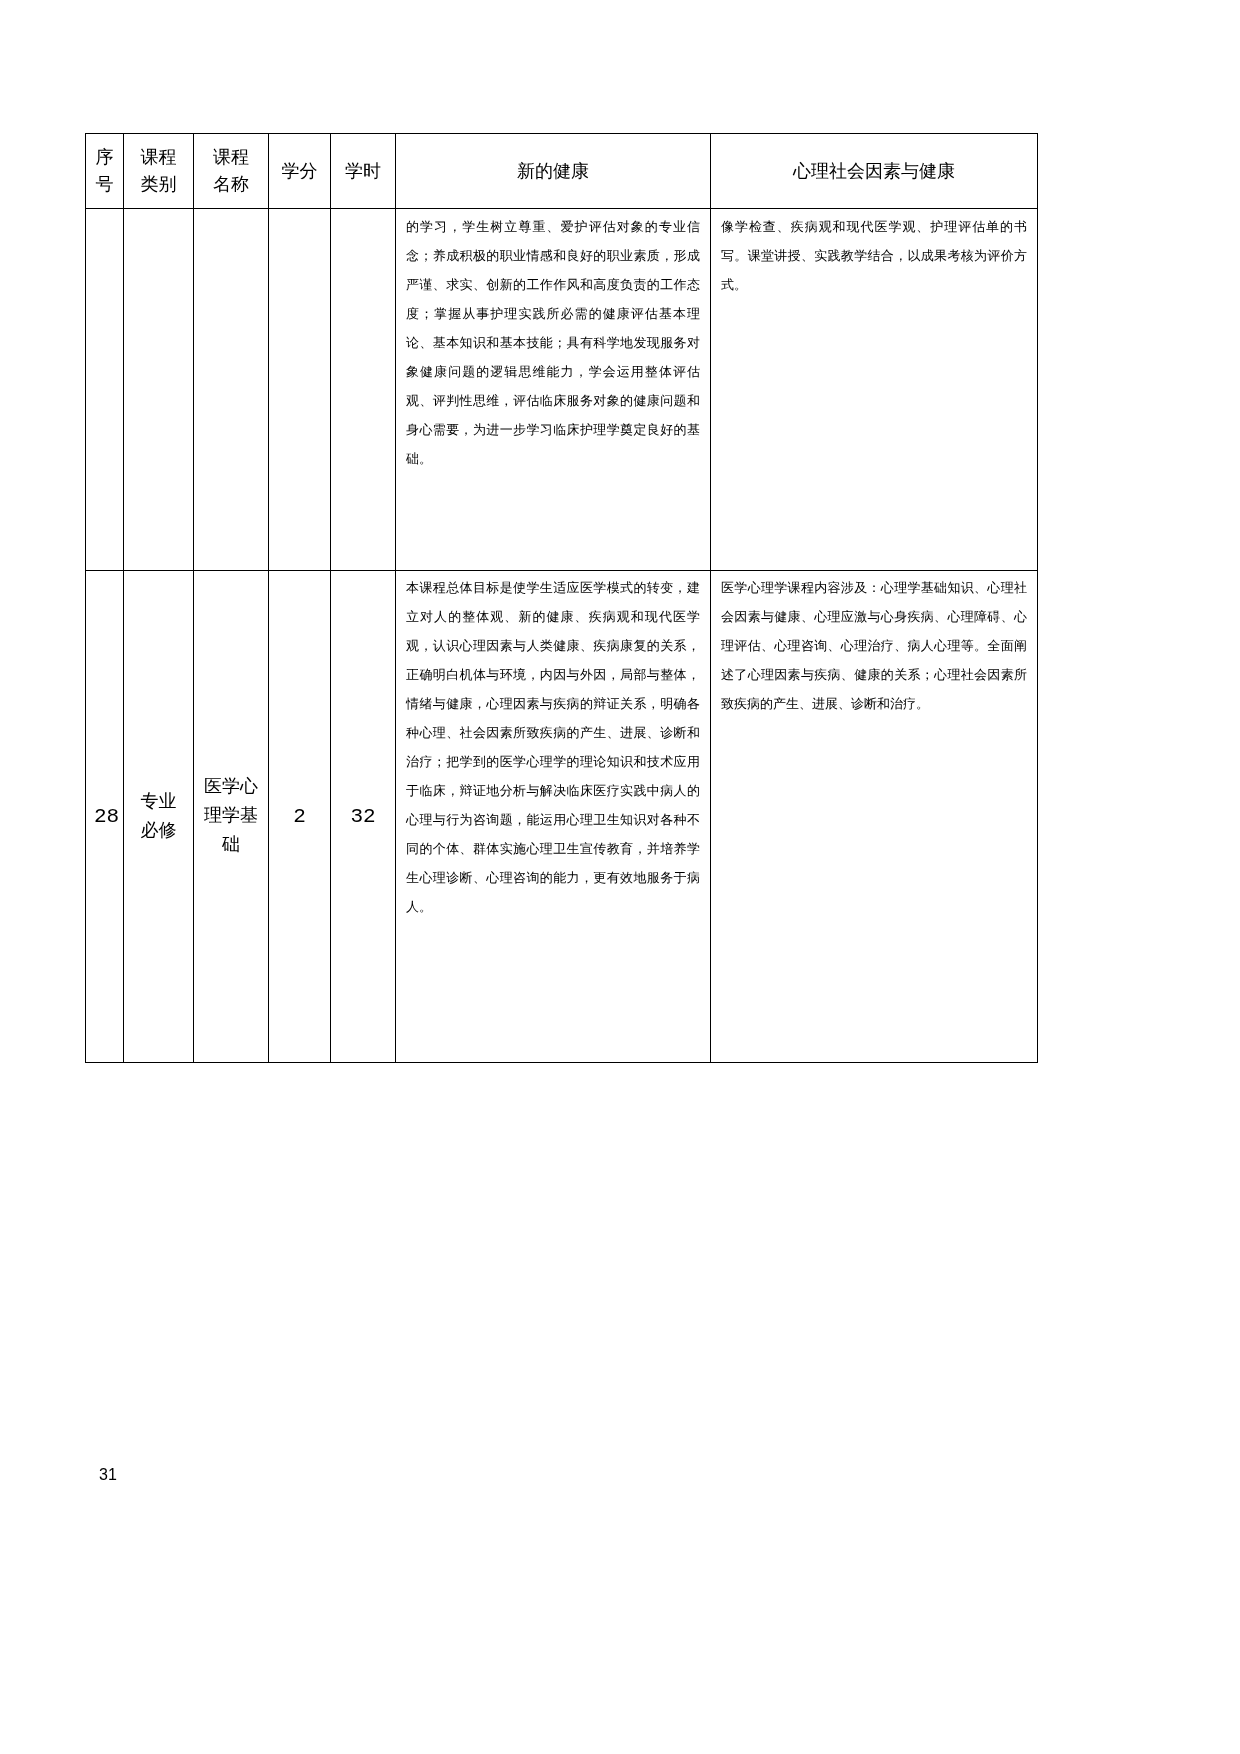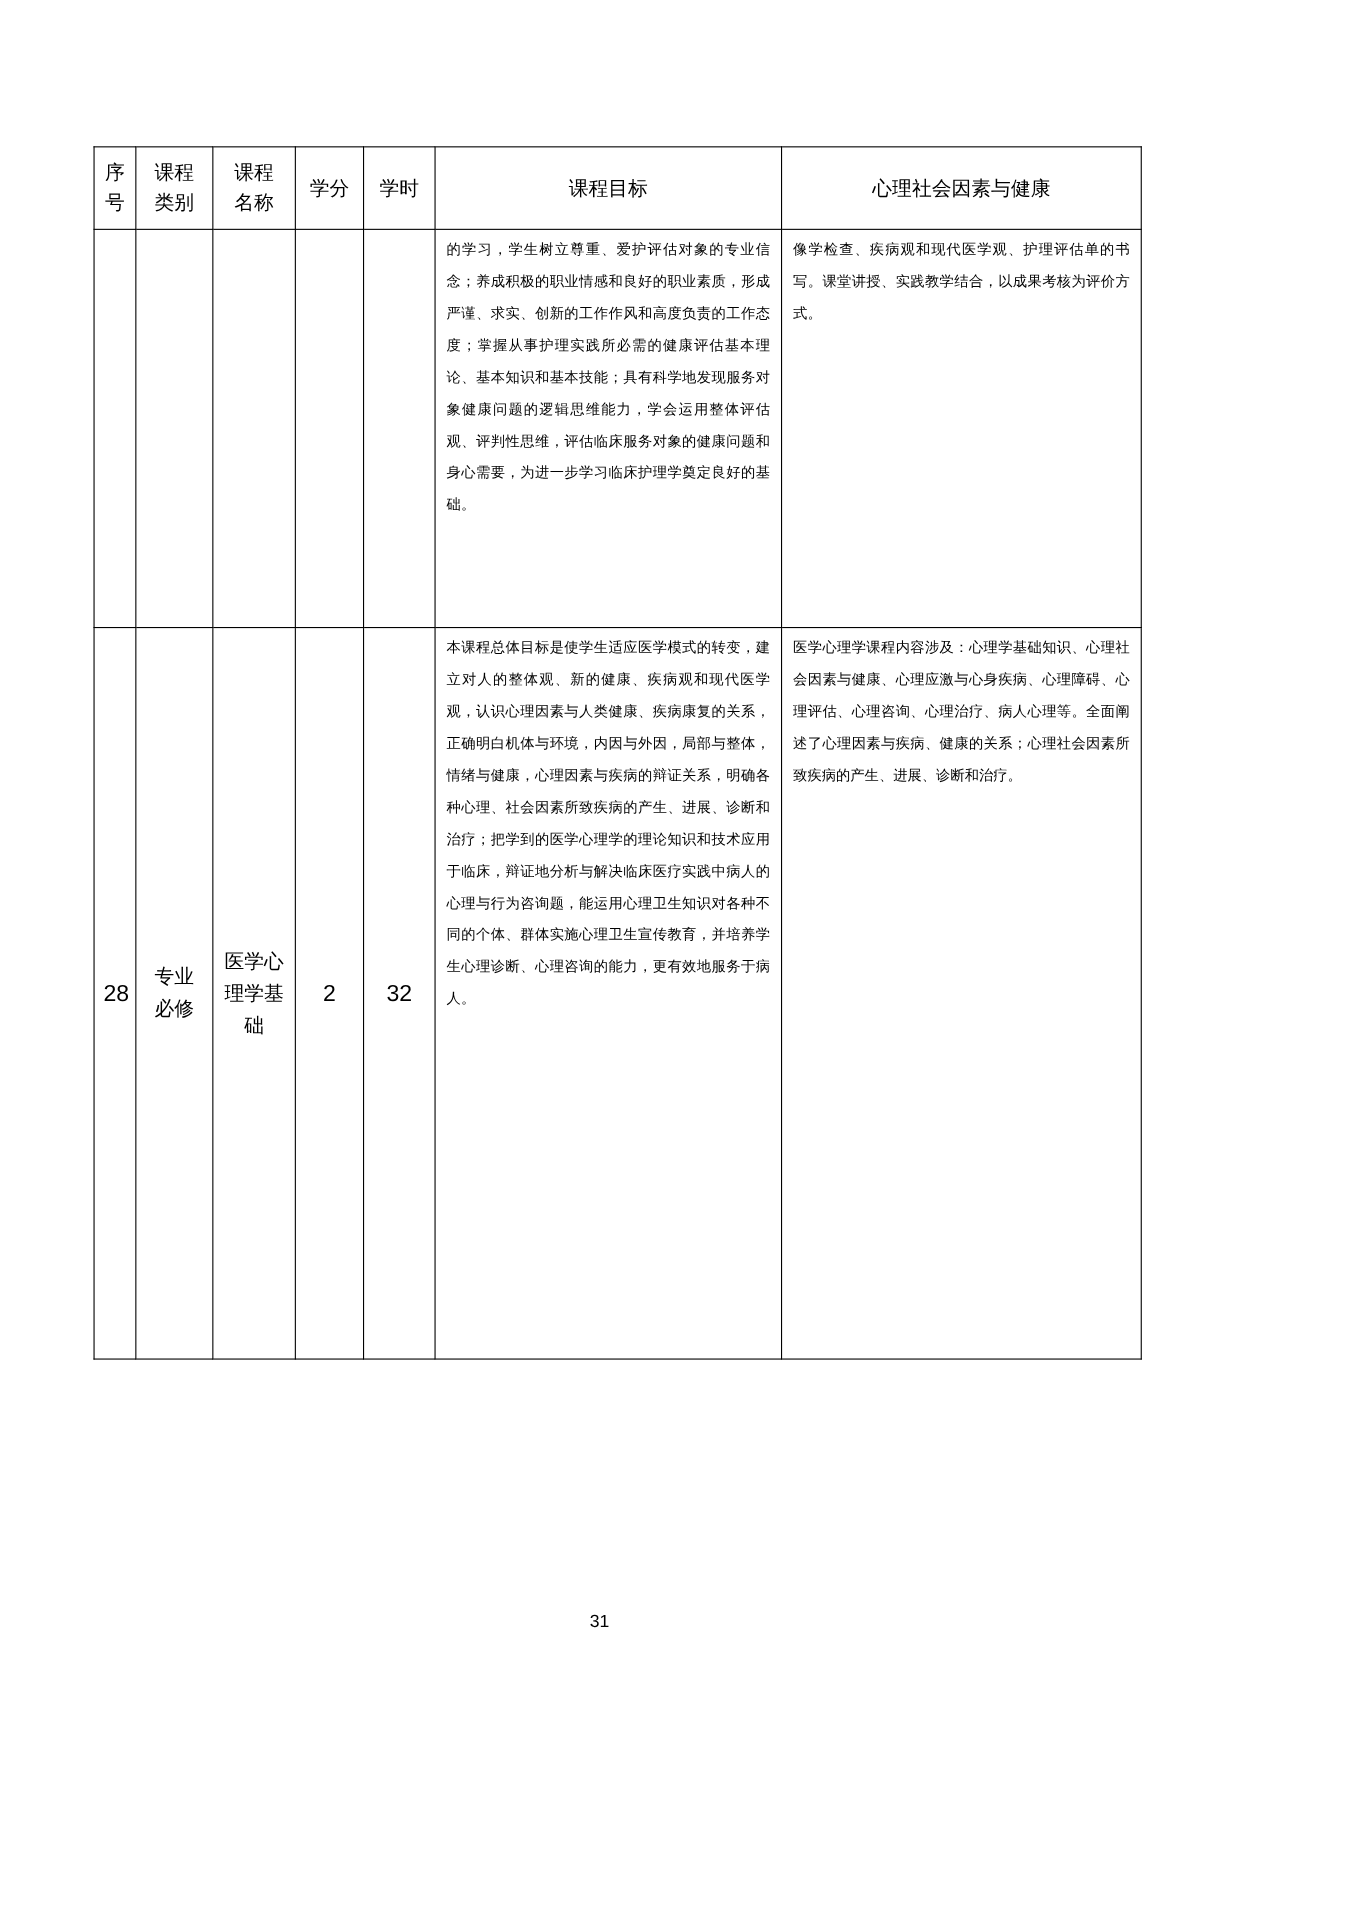--- a/index.html
+++ b/index.html
@@ -43,31 +43,31 @@
   }
   td.text-cell {
     vertical-align: top;
     text-align: justify;
     text-justify: inter-character;
     line-height: 29px;
     padding: 3px 10px 3px 10px;
     font-size: 13px;
   }
   tr.row-cont td { height: 362px; }
-  tr.row-28 td  { height: 665px; }
+  tr.row-28 td  { height: 492px; font-family: Liberation Mono, monospace; }
   td.num {
     font-family: "Liberation Sans", sans-serif;
     font-size: 21px;
   }
   .footer {
     position: absolute;
-    left: 69px;
+    left: 99px;
     top: 1466px;
     width: 952px;
-    text-align: center;
+    text-align: left;
     font-family: "Liberation Sans", sans-serif;
     font-size: 16px;
     color: #000000;
   }
 </style>
 </head>
 <body>
 
 <div class="page">
 
@@ -85,21 +85,21 @@
     <tbody>
         <tr>
       <th>序
 号</th>
       <th>课程
 类别</th>
       <th>课程
 名称</th>
       <th>学分</th>
       <th>学时</th>
-      <th>课程目标</th>
+      <th>新的健康</th>
       <th>心理社会因素与健康</th>
     </tr>
 
     <tr class="row-cont">
       <td class="center num"></td>
       <td class="center"></td>
       <td class="center"></td>
       <td class="center num"></td>
       <td class="center num"></td>
       <td class="text-cell">的学习，学生树立尊重、爱护评估对象的专业信念；养成积极的职业情感和良好的职业素质，形成严谨、求实、创新的工作作风和高度负责的工作态度；掌握从事护理实践所必需的健康评估基本理论、基本知识和基本技能；具有科学地发现服务对象健康问题的逻辑思维能力，学会运用整体评估观、评判性思维，评估临床服务对象的健康问题和身心需要，为进一步学习临床护理学奠定良好的基础。</td>

